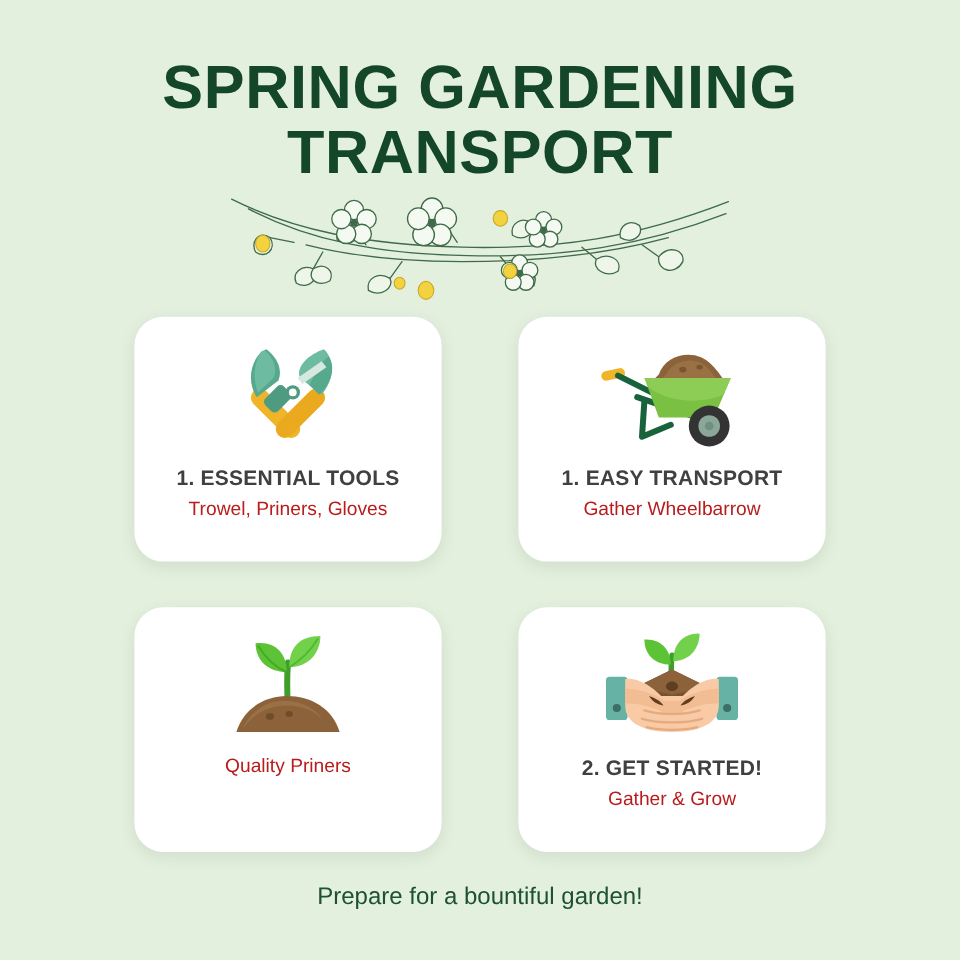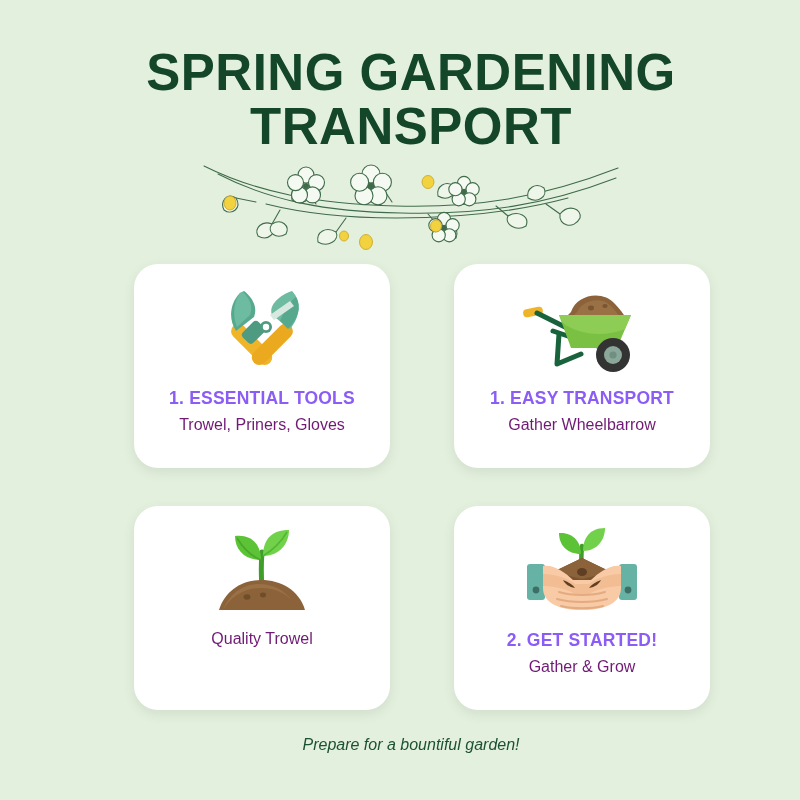--- a/index.html
+++ b/index.html
@@ -3,21 +3,21 @@
 <meta charset="utf-8">
 <style>
   html,body{margin:0;padding:0;}
   body{
     width:800px;height:800px;
     background:#e4f0de;
     font-family:"Liberation Sans", sans-serif;
     overflow:hidden;
     position:relative;
   }
-  .poster{position:absolute;inset:0;margin-left:22px;}
+  .poster{position:absolute;inset:0;}
 
   
   .title-block{
     position:absolute;left:0;right:0;top:46px;
     text-align:center;
   }
   .title-line{
     display:block;
     font-size:51px;
     font-weight:bold;
@@ -53,41 +53,40 @@
   }
   .icon-wrap{
     height:104px;width:150px;
     display:flex;align-items:center;justify-content:center;
     margin-bottom:6px;
   }
   .icon-wrap svg{display:block;}
   .card-title{
     font-size:17.5px;
     font-weight:bold;
-    color:#8b5cf6;
+    color:#404040;
     letter-spacing:0.2px;
     text-align:center;
     margin-bottom:7px;
     white-space:nowrap;
   }
   .card-sub{
     font-size:16px;
     font-weight:normal;
-    color:#701a75;
+    color:#b91c1c;
     text-align:center;
     white-space:nowrap;
   }
 
   
   .footer{
     position:absolute;left:0;right:0;top:736px;
     text-align:center;
-    font-size:16px;
+    font-size:20px;
     color:#1d5134;
-    font-style:italic;
   }
 </style>
 </head>
 <body>
 
 <div class="poster">
 
   <div class="title-block">
     <span class="title-line">SPRING GARDENING</span>
     <span class="title-line">TRANSPORT</span>
@@ -240,21 +239,21 @@
 
           <path d="M54 32 C70 32, 80 20, 80 6 C62 6, 54 16, 54 32 Z" fill="#72d14a"></path>
           <path d="M54 32 C64 26, 72 18, 78 8" stroke="#52b832" stroke-width="1.6" fill="none"></path>
 
           <path d="M10 86 C16 66, 34 56, 52 56 C72 56, 90 66, 96 86 Z" fill="#8b6239"></path>
           <path d="M14 86 C20 70, 34 60, 50 60 C64 60, 76 66, 84 78 C78 70, 66 64, 52 64 C36 64, 22 72, 14 86 Z" fill="#9a7045"></path>
           <ellipse cx="38" cy="73" rx="3.4" ry="2.8" fill="#6f4d28"></ellipse>
           <ellipse cx="54" cy="71" rx="3" ry="2.4" fill="#6f4d28"></ellipse>
         </svg>
       </div>
-      <div class="card-sub">Quality Trowel</div>
+      <div class="card-sub">Quality Priners</div>
     </div>
 
     <div class="card">
       <div class="icon-wrap">
         <svg width="126" height="96" viewBox="0 0 126 96">
 
           <path d="M63 52 C62 40, 62 32, 63 22" stroke="#3f9e2a" stroke-width="4.5" fill="none" stroke-linecap="round"></path>
           <path d="M62 30 C48 30, 40 21, 40 9 C54 8, 62 18, 62 30 Z" fill="#5cc236"></path>
           <path d="M64 27 C78 27, 86 16, 86 4 C70 4, 64 15, 64 27 Z" fill="#72d14a"></path>
 

